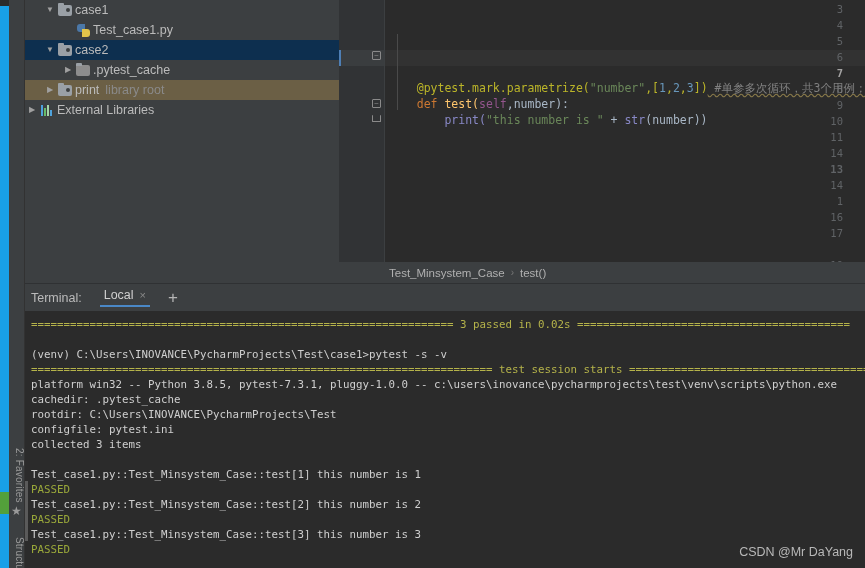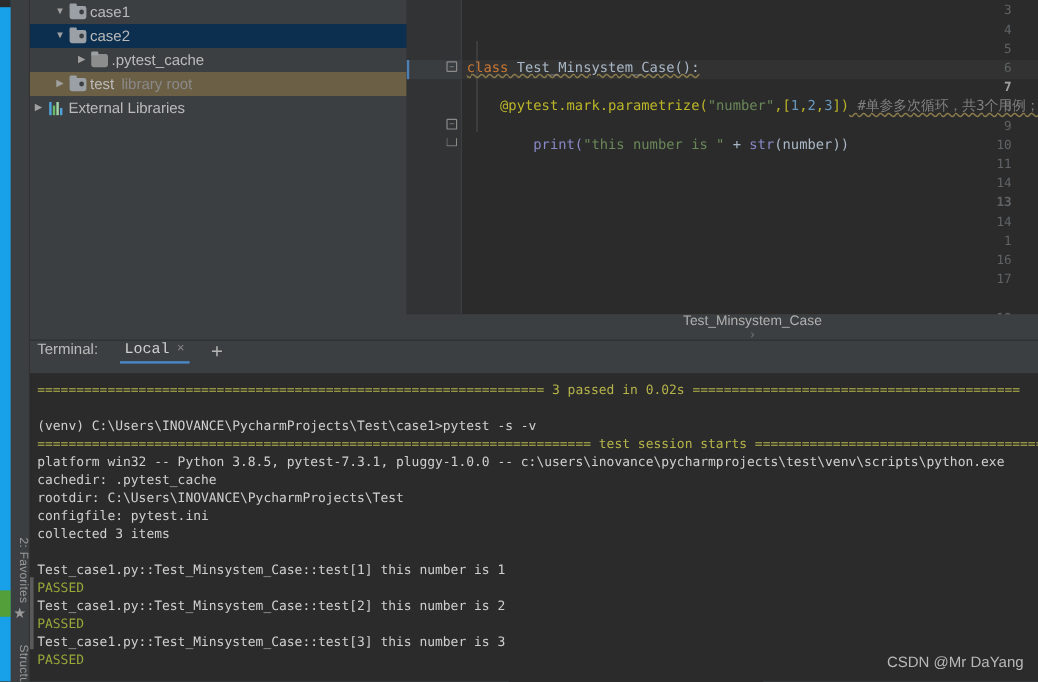--- a/index.html
+++ b/index.html
@@ -224,39 +224,39 @@
     background: #4a4a4a;
   }
 
   
   .breadcrumb {
     position: absolute; left: 339px; top: 262px;
     width: 526px; height: 21px;
     background: #3c3f41;
     display: flex; align-items: center;
     padding-left: 50px;
-    font-size: 11.5px; color: #b0b0b0; flex-direction: column;
+    font-size: 11.5px; color: #b0b0b0;
   }
   .crumb-sep { margin: 0 6px; color: #777; font-size: 10px; }
 
   
   .term-header {
     position: absolute; left: 25px; top: 283px;
     width: 840px; height: 28px;
     background: #3c3f41;
     border-top: 1px solid #2f3133;
-    display: flex; align-items: flex-start;
+    display: flex; align-items: center;
     padding-left: 6px;
   }
   .term-title { font-size: 12.5px; color: #bbbbbb; margin-right: 18px; }
   .term-tab {
     position: relative;
     font-size: 12.5px; color: #d0d0d0;
     padding: 0 4px 5px 4px;
-    display: flex; align-items: center; gap: 6px; font-family: Liberation Mono, monospace;
+    display: flex; align-items: center; gap: 6px;
   }
   .term-tab::after {
     content: ''; position: absolute;
     left: 0; bottom: 0; width: 100%; height: 2px;
     background: #4a88c7;
   }
   .tab-close { color: #8a8a8a; font-size: 11px; }
   .term-plus { margin-left: 18px; color: #b5b5b5; font-size: 17px; line-height: 1; }
 
   .terminal {
@@ -311,40 +311,50 @@
   </div>
 
   <div class="project-panel" id="tree">
       <div class="tree-row" style="padding-left: 18px;">
         <span class="arrow">▼</span>
         <span class="ic">
           <span class="folder src"></span>
         </span>
         <span class="lbl">case1</span>
       </div>
+      <div class="tree-row" style="padding-left: 36px;">
+        <span class="arrow blank">▶</span>
+        <span class="ic">
+          <span class="pyicon">
+            <span class="b"></span>
+            <span class="y"></span>
+          </span>
+        </span>
+        <span class="lbl">Test_case1.py</span>
+      </div>
       <div class="tree-row sel-blue" style="padding-left: 18px;">
         <span class="arrow">▼</span>
         <span class="ic">
           <span class="folder src"></span>
         </span>
         <span class="lbl">case2</span>
       </div>
       <div class="tree-row" style="padding-left: 36px;">
         <span class="arrow">▶</span>
         <span class="ic">
           <span class="folder plain"></span>
         </span>
         <span class="lbl">.pytest_cache</span>
       </div>
       <div class="tree-row sel-olive" style="padding-left: 18px;">
         <span class="arrow">▶</span>
         <span class="ic">
           <span class="folder src"></span>
         </span>
-        <span class="lbl">test</span>
+        <span class="lbl">print</span>
         <span class="lbl-dim">library root</span>
       </div>
       <div class="tree-row" style="padding-left: 0px;">
         <span class="arrow">▶</span>
         <span class="ic">
           <span class="libicon">
             <span class="s1"></span>
             <span class="s2"></span>
             <span class="s3"></span>
             <span class="s4"></span>
@@ -380,24 +390,24 @@
         <div class="gutter-line" style="top: 259px;">19</div>
       </div>
 
     <div class="fold" style="top:51px">−</div>
     <div class="fold" style="top:99px">−</div>
     <div class="fold end" style="top:115px">&nbsp;</div>
 
     <div class="vline"></div>
 
     <div class="code">
-      <div class="code-line" style="top:48px"><span class="k-kw squig">class</span><span class="k-cls squig"> <span>Test_Minsystem_Case():</span></span></div>
 
       <div class="code-line" style="top:80px">    <span class="k-dec">@pytest.mark.parametrize(</span><span class="k-str">"number"</span><span class="k-dec">,[</span><span class="k-num">1</span><span class="k-dec">,</span><span class="k-num">2</span><span class="k-dec">,</span><span class="k-num">3</span><span class="k-dec">])</span><span class="k-cmt squig"> <span>#单参多次循环，共3个用例；适用于多场景操作</span></span></div>
 
+      <div class="code-line" style="top:96px">    <span class="k-kw">def</span><span class="k-fn"> test(</span><span class="k-self">self</span><span>,number):</span></div>
 
       <div class="code-line" style="top:112px">        <span class="k-bi">print(</span><span class="k-str">"this number is "</span><span> + </span><span class="k-bi">str</span><span>(number))</span></div>
     </div>
   </div>
 
   <div class="breadcrumb">
     <span>Test_Minsystem_Case</span>
     <span class="crumb-sep">›</span>
     <span>test()</span>
   </div>

